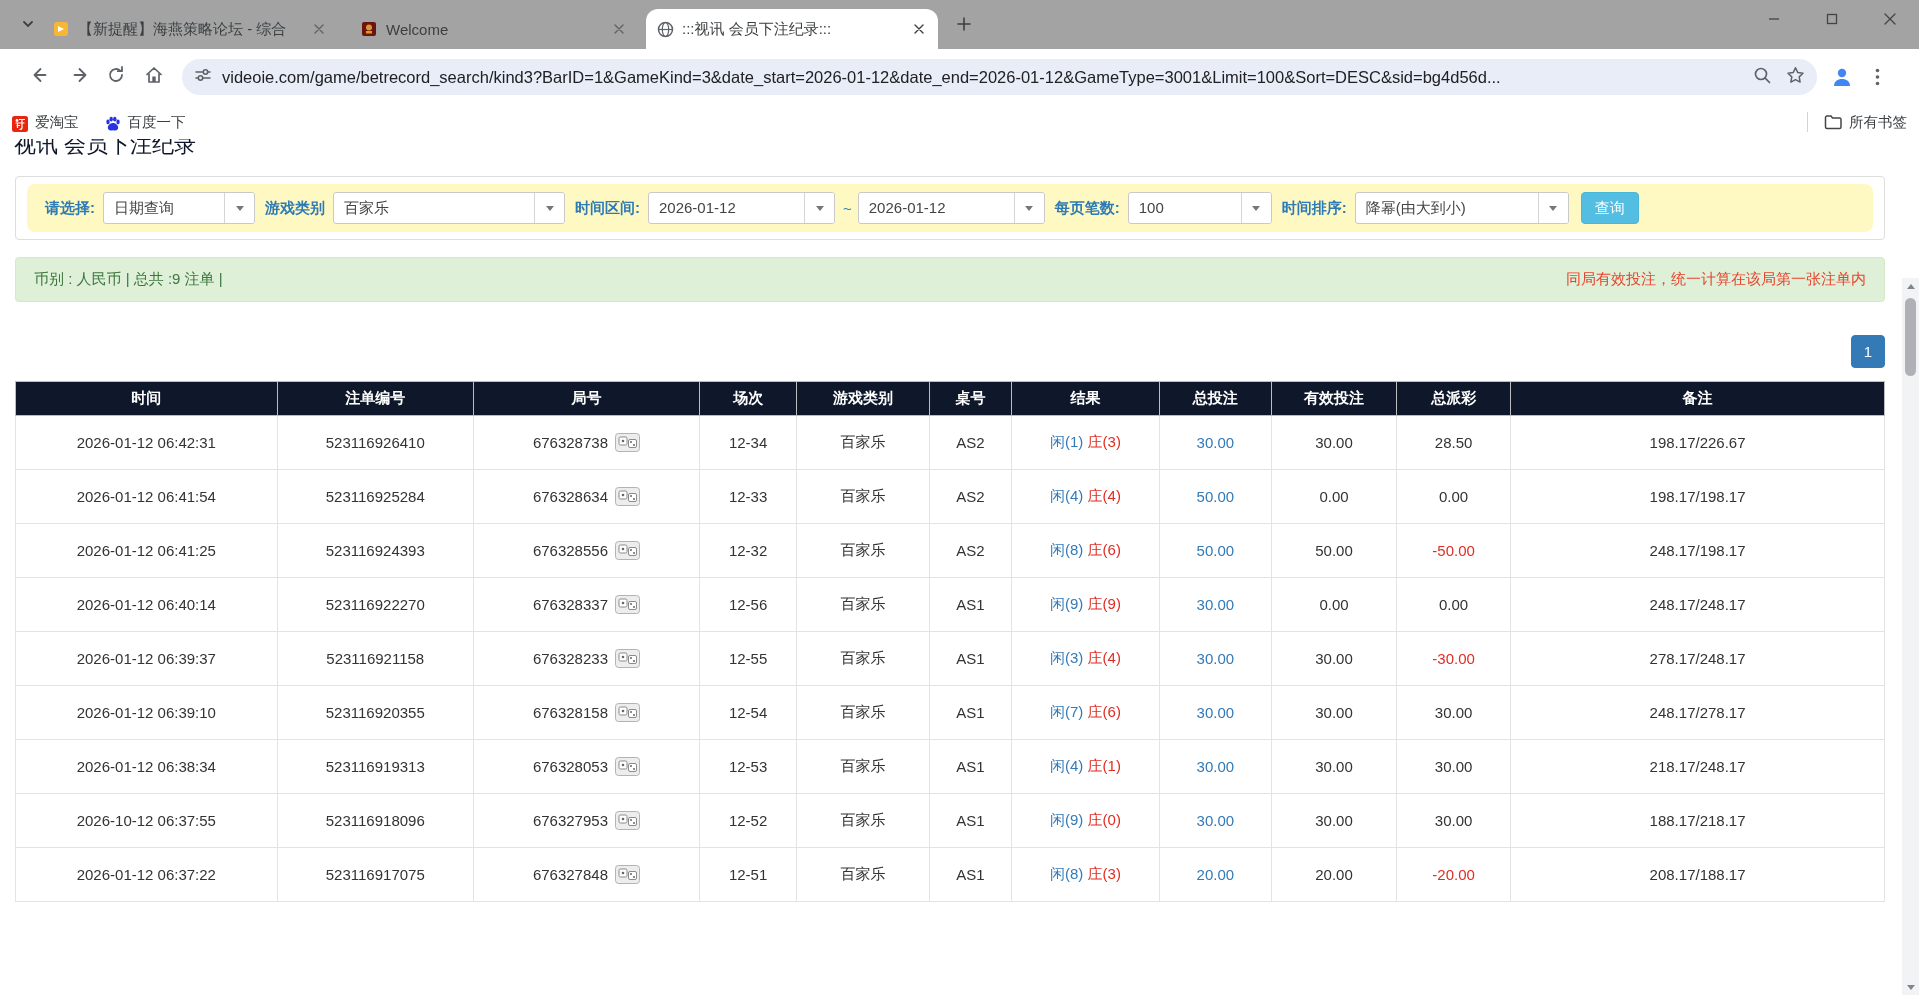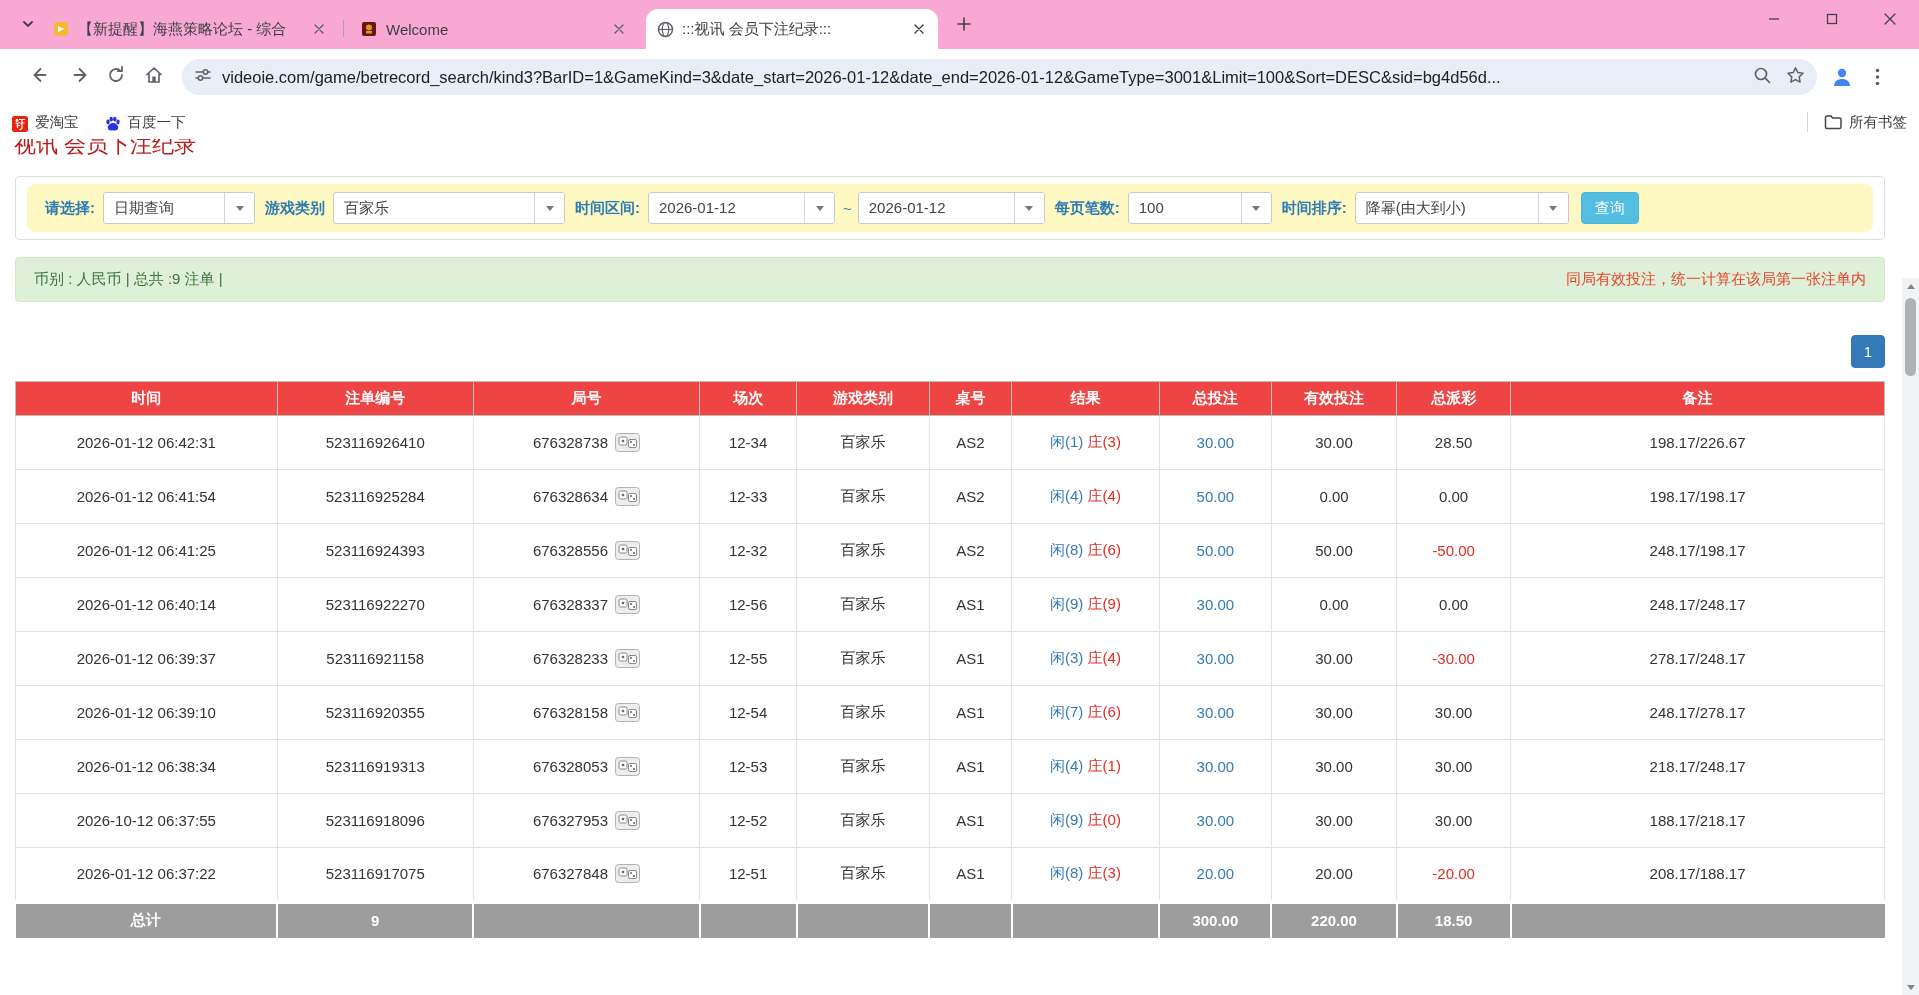--- a/index.html
+++ b/index.html
@@ -1,20 +1,20 @@
 <!DOCTYPE html>
 <html><head>
 <meta charset="utf-8">
 <style>
   * { box-sizing: border-box; margin: 0; padding: 0; }
   body { font-family: "Liberation Sans", "DejaVu Sans", sans-serif; background:#fff; }
   .screen { position:relative; width:1919px; height:995px; overflow:hidden; background:#fff; }
 
   
-  .tabstrip { position:absolute; top:0; left:0; right:0; height:49px; background:#f9a8d4; }
+  .tabstrip { position:absolute; top:0; left:0; right:0; height:49px; background:#a3a3a3; }
   .tab-search { position:absolute; left:14px; top:12px; width:28px; height:28px; border-radius:14px;
                 display:flex; align-items:center; justify-content:center; }
   .tab { position:absolute; top:9px; height:40px; display:flex; align-items:center; padding:0 10px;
          font-size:15px; color:#3c4043; }
   .tab .title { flex:1; overflow:hidden; white-space:nowrap; text-overflow:clip; margin:0 8px 0 8px; }
   .tab.inactive { border-radius:8px; }
   .tab.active { background:#fff; border-radius:12px 12px 0 0; }
   .tab-sep { position:absolute; top:20px; width:1px; height:17px; background:#9aa3bf; }
   .favicon { width:18px; height:18px; flex:0 0 18px; display:flex; align-items:center; justify-content:center; }
   .tab-close { width:18px; height:18px; border-radius:9px; display:flex; align-items:center; justify-content:center; flex:0 0 18px;}
@@ -37,21 +37,21 @@
   .bm-item .bm-ic { margin-right:7px; display:flex; }
   .bm-right { margin-left:auto; display:flex; align-items:center; }
   .bm-divider { width:1px; height:20px; background:#d0d3da; margin-right:16px; }
   .bm-folder { display:flex; align-items:center; font-size:14.5px; color:#3c4043; }
   .bm-folder svg { margin-right:7px; }
 
   
   .content { position:absolute; top:139px; left:0; right:0; bottom:0; background:#fff; }
 
   .page-title-clip { position:absolute; left:14px; top:0; height:24px; overflow:hidden; }
-  .page-title-clip .t { font-size:22px; color:#b91c1c; transform:translateY(-9px); display:block; }
+  .page-title-clip .t { font-size:22px; color:#0f172a; transform:translateY(-9px); display:block; }
 
   .filter-panel { position:absolute; left:15px; top:37px; width:1870px; height:64px;
                   border:1px solid #ddd; border-radius:4px; background:#fff; }
   .filter-bar { margin:7px 11px; height:48px; background:#fef9c3; border-radius:8px;
                 display:flex; align-items:center; padding:0 14px; }
   .f-label { font-size:15px; font-weight:bold; color:#2e7ab5; white-space:nowrap; margin:0 8px 0 4px; }
   .combo { display:flex; height:32px; background:#fff; border:1px solid #c9c9c9; border-radius:3px; overflow:hidden; margin-right:6px; }
   .combo .val { font-size:15px; color:#444; line-height:30px; padding:0 10px; flex:1; white-space:nowrap; overflow:hidden; }
   .combo .dd { width:30px; border-left:1px solid #d5d5d5; display:flex; align-items:center; justify-content:center; background:#fff; }
   .caret { width:0; height:0; border-left:4.5px solid transparent; border-right:4.5px solid transparent; border-top:5.5px solid #777; }
@@ -63,21 +63,21 @@
            border:1px solid #d6e9c6; border-radius:4px; display:flex; align-items:center;
            justify-content:space-between; padding:0 18px; }
   .alert .left { font-size:15px; color:#3c763d; }
   .alert .right { font-size:15px; color:#e8432d; }
 
   .page-btn { position:absolute; left:1851px; top:196px; width:34px; height:33px; background:#337ab7;
               border:1px solid #337ab7; border-radius:4px; color:#fff; font-size:15px;
               display:flex; align-items:center; justify-content:center; }
 
   .bet-table { position:absolute; left:15px; top:242px; width:1870px; border-collapse:collapse; table-layout:fixed; }
-  .bet-table th { background:#ef4444; color:#fff; font-size:15px; font-weight:bold; height:34px;
+  .bet-table th { background:#0f172a; color:#fff; font-size:15px; font-weight:bold; height:34px;
                   border:1px solid #bdbdbd; text-align:center; }
   .bet-table td { height:54px; font-size:15px; color:#333; text-align:center;
                   border:1px solid #e3e3e3; background:#fff; white-space:nowrap; }
   .bet-table .blue-link { color:#337ab7; text-decoration:none; }
   .bet-table .res-player { color:#337ab7; }
   .bet-table .res-banker { color:#e02d24; }
   .bet-table .neg { color:#e02d24; }
   .bet-table tr.footer-row td { background:#9d9d9d; color:#fff; height:36px; font-weight:bold;
                                 border:1px solid #fff; border-width:0 2px 0 0; }
   .bet-table tr.footer-row td:last-child { border-right:0; }
@@ -547,33 +547,20 @@
               </svg></td>
             <td>12-51</td>
             <td>百家乐</td>
             <td>AS1</td>
             <td><span class="res-player">闲(8)</span> <span class="res-banker">庄(3)</span></td>
             <td><a class="blue-link">20.00</a></td>
             <td>20.00</td>
             <td class="neg">-20.00</td>
             <td>208.17/188.17</td>
           </tr>
-          <tr class="footer-row gap">
-            <td>总计</td>
-            <td>9</td>
-            <td></td>
-            <td></td>
-            <td></td>
-            <td></td>
-            <td></td>
-            <td>300.00</td>
-            <td>220.00</td>
-            <td>18.50</td>
-            <td></td>
-          </tr>
         </tbody>
     </table>
 
     <div class="scrollbar">
       <div class="sb-arrow sb-up">
           <span class="sb-tri-up"></span>
         </div>
       <div class="sb-thumb"></div>
       <div class="sb-arrow sb-down">
           <span class="sb-tri-down"></span>

